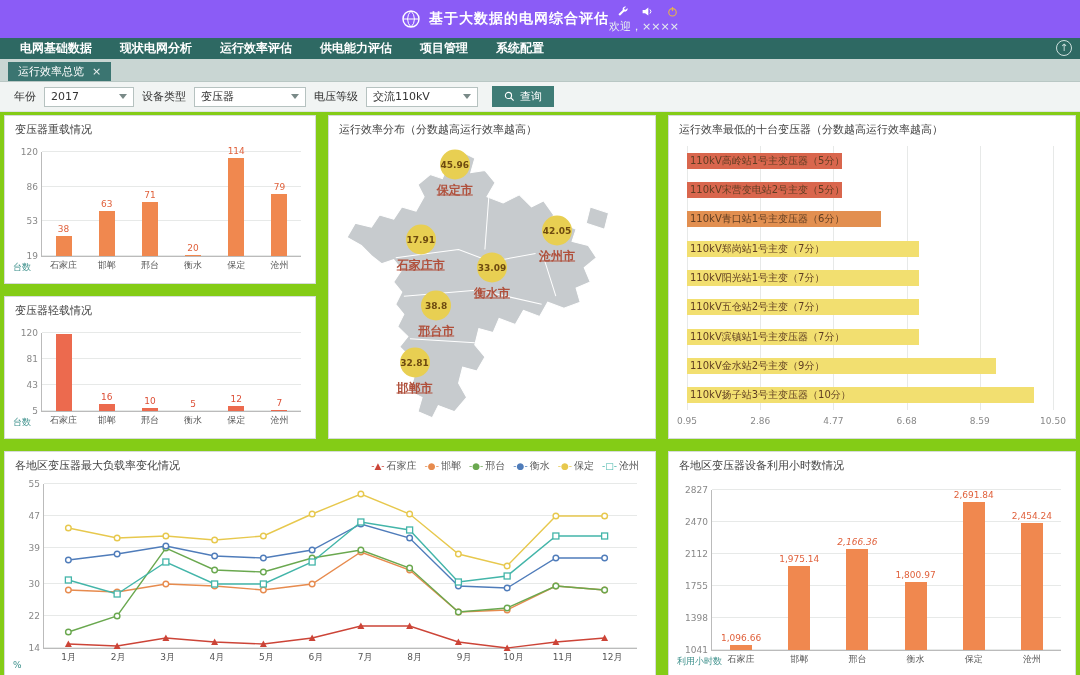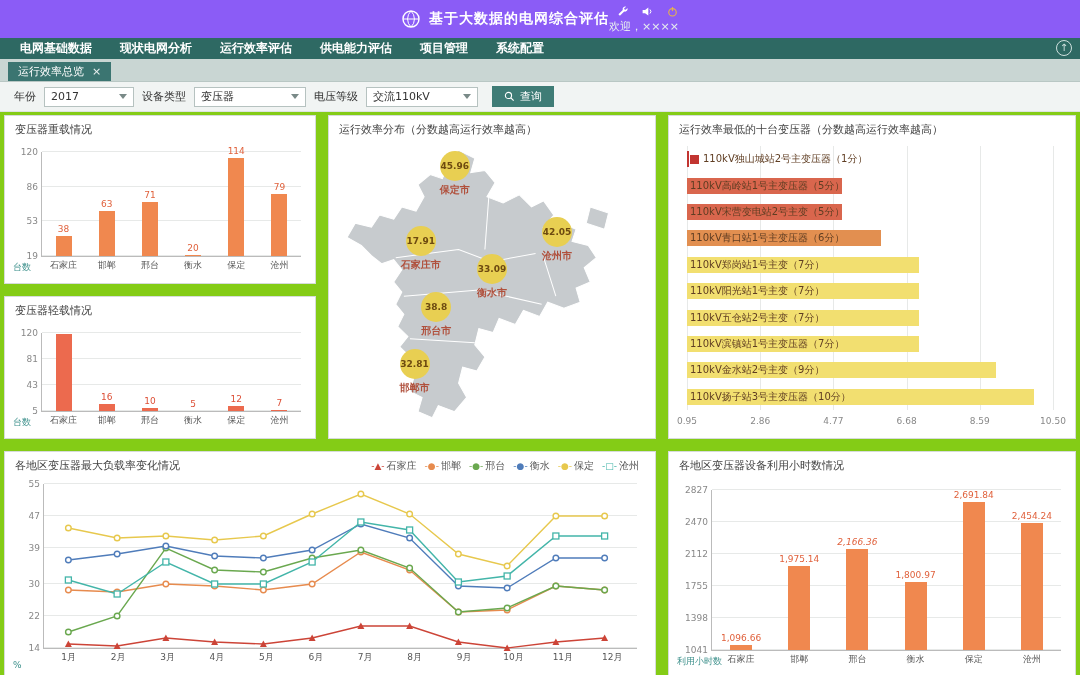--- a/index.html
+++ b/index.html
@@ -73,21 +73,21 @@
 .ln-legend{position:absolute;top:5px;right:10px;display:flex;gap:8px;font-size:10px;color:#555;align-items:center;}
 .ln-leg-item{display:flex;align-items:center;gap:2px;cursor:pointer;}
 .ln-leg-marker{font-size:9px;}
 .ln-plot{position:absolute;left:34px;right:12px;top:30px;bottom:26px;border-left:1px solid #bbb;border-bottom:1px solid #bbb;}
 .ln-xlab{position:absolute;top:100%;transform:translateX(-50%);margin-top:3px;font-size:9px;color:#555;white-space:nowrap;}
 
 
 .map-svg{position:absolute;inset:0;width:100%;height:100%;}
 .map-marker{position:absolute;transform:translate(-50%,-50%);display:flex;flex-direction:column;align-items:center;z-index:2;}
 .map-circle{width:30px;height:30px;border-radius:50%;background:#e8cf52;color:#6d4a10;font-size:9px;font-weight:bold;display:flex;align-items:center;justify-content:center;cursor:pointer;}
-.map-city{margin-top:2px;font-size:10px;font-weight:bold;color:#b0503c;white-space:nowrap;}
+.map-city{margin-top:2px;font-size:12px;font-weight:bold;color:#b0503c;white-space:nowrap;text-decoration:underline;}
 
 
 .bottombar{height:11px;background:#2e6963;}
 </style>
 </head>
 <body>
 
 <header class="topbar">
   <div class="brand">
     <svg width="20" height="20" viewBox="0 0 20 20">
@@ -286,24 +286,20 @@
   <section class="panel p-ten">
     <h3 class="panel-title">运行效率最低的十台变压器（分数越高运行效率越高）</h3>
     <div class="chart">
         <div class="hb-area">
           <div class="hb-grid" style="left: 0%;"></div>
           <div class="hb-grid" style="left: 20%;"></div>
           <div class="hb-grid" style="left: 40%;"></div>
           <div class="hb-grid" style="left: 60%;"></div>
           <div class="hb-grid" style="left: 80%;"></div>
           <div class="hb-grid" style="left: 100%;"></div>
-          <div class="hb-row">
-            <div class="hb-bar" style="width: 0.6%; background: rgb(194, 53, 49);"></div>
-            <div class="hb-label"><span class="hb-marker" style="background: rgb(194, 53, 49);"></span>110kV独山城站2号主变压器（1分）</div>
-          </div>
           <div class="hb-row">
             <div class="hb-bar" style="width: 42.4084%; background: rgb(217, 102, 77);"></div>
             <div class="hb-label">110kV高岭站1号主变压器（5分）</div>
           </div>
           <div class="hb-row">
             <div class="hb-bar" style="width: 42.4084%; background: rgb(217, 102, 77);"></div>
             <div class="hb-label">110kV宋营变电站2号主变（5分）</div>
           </div>
           <div class="hb-row">
             <div class="hb-bar" style="width: 52.8796%; background: rgb(226, 143, 80);"></div>

